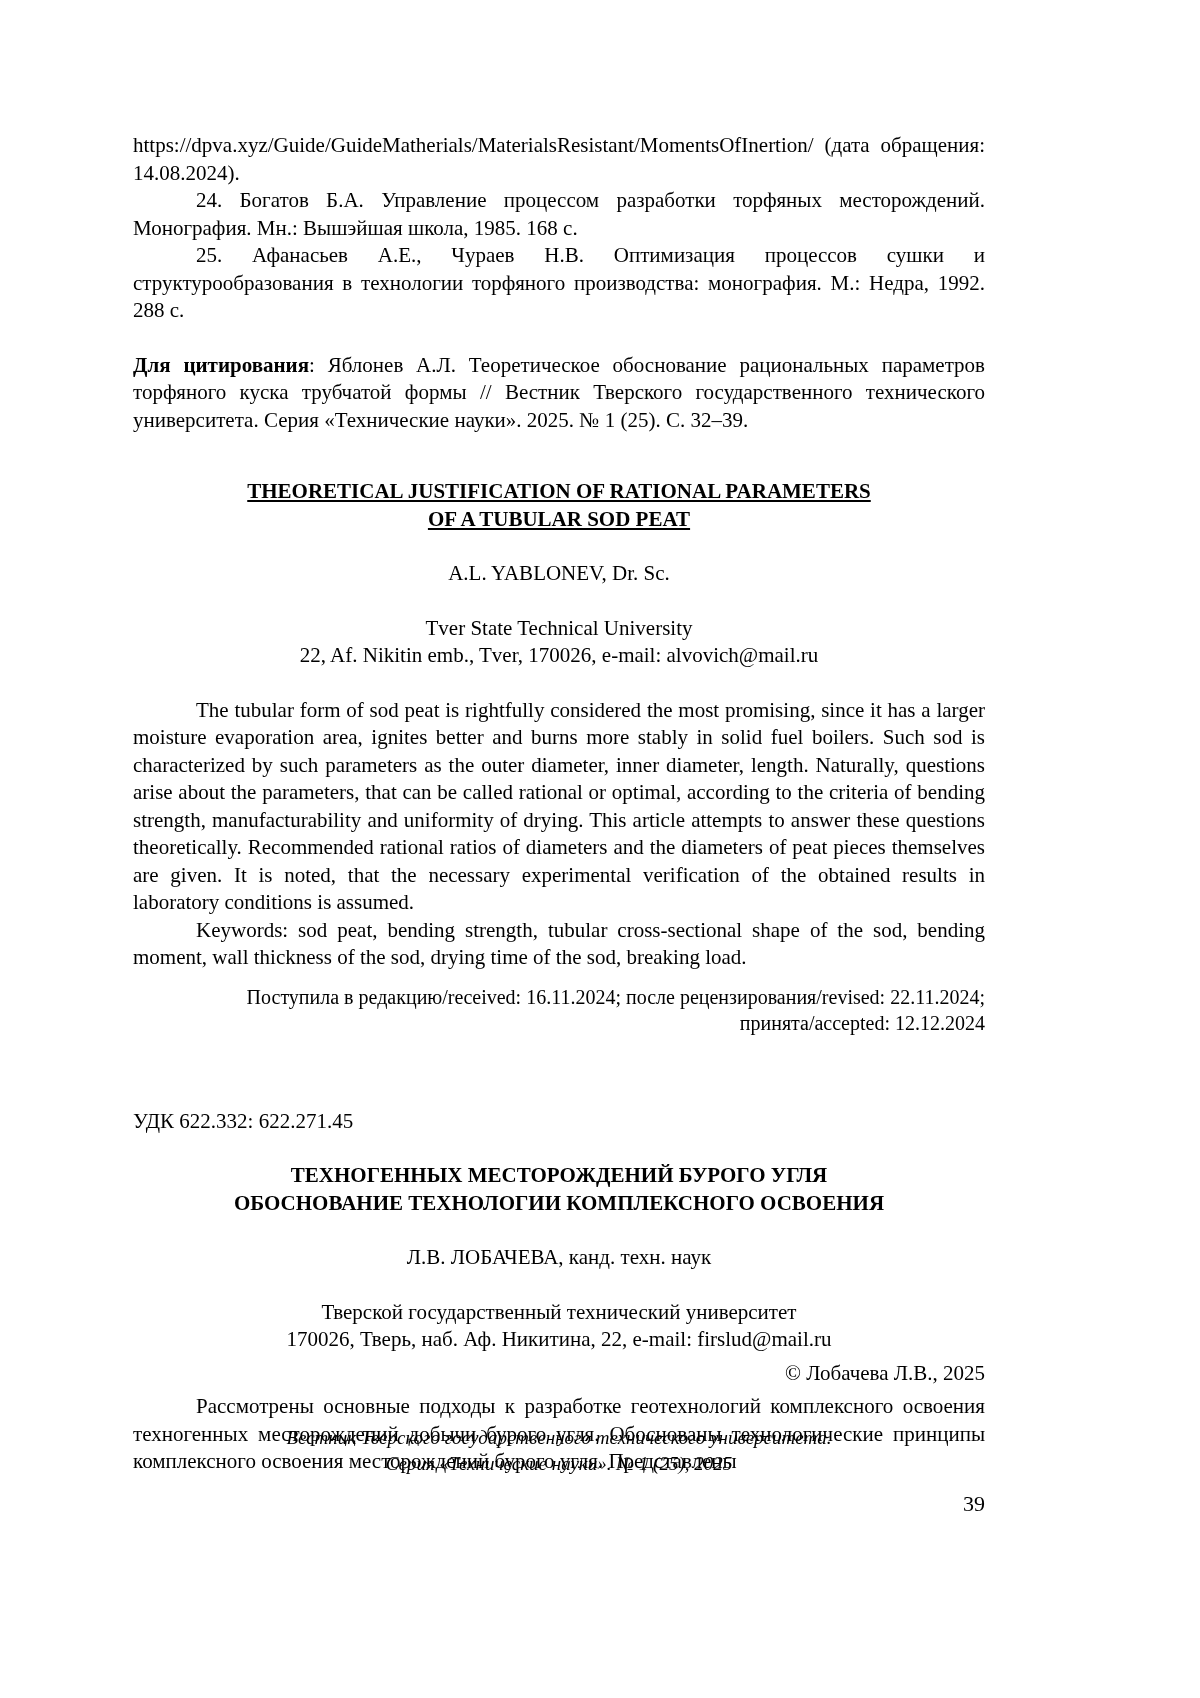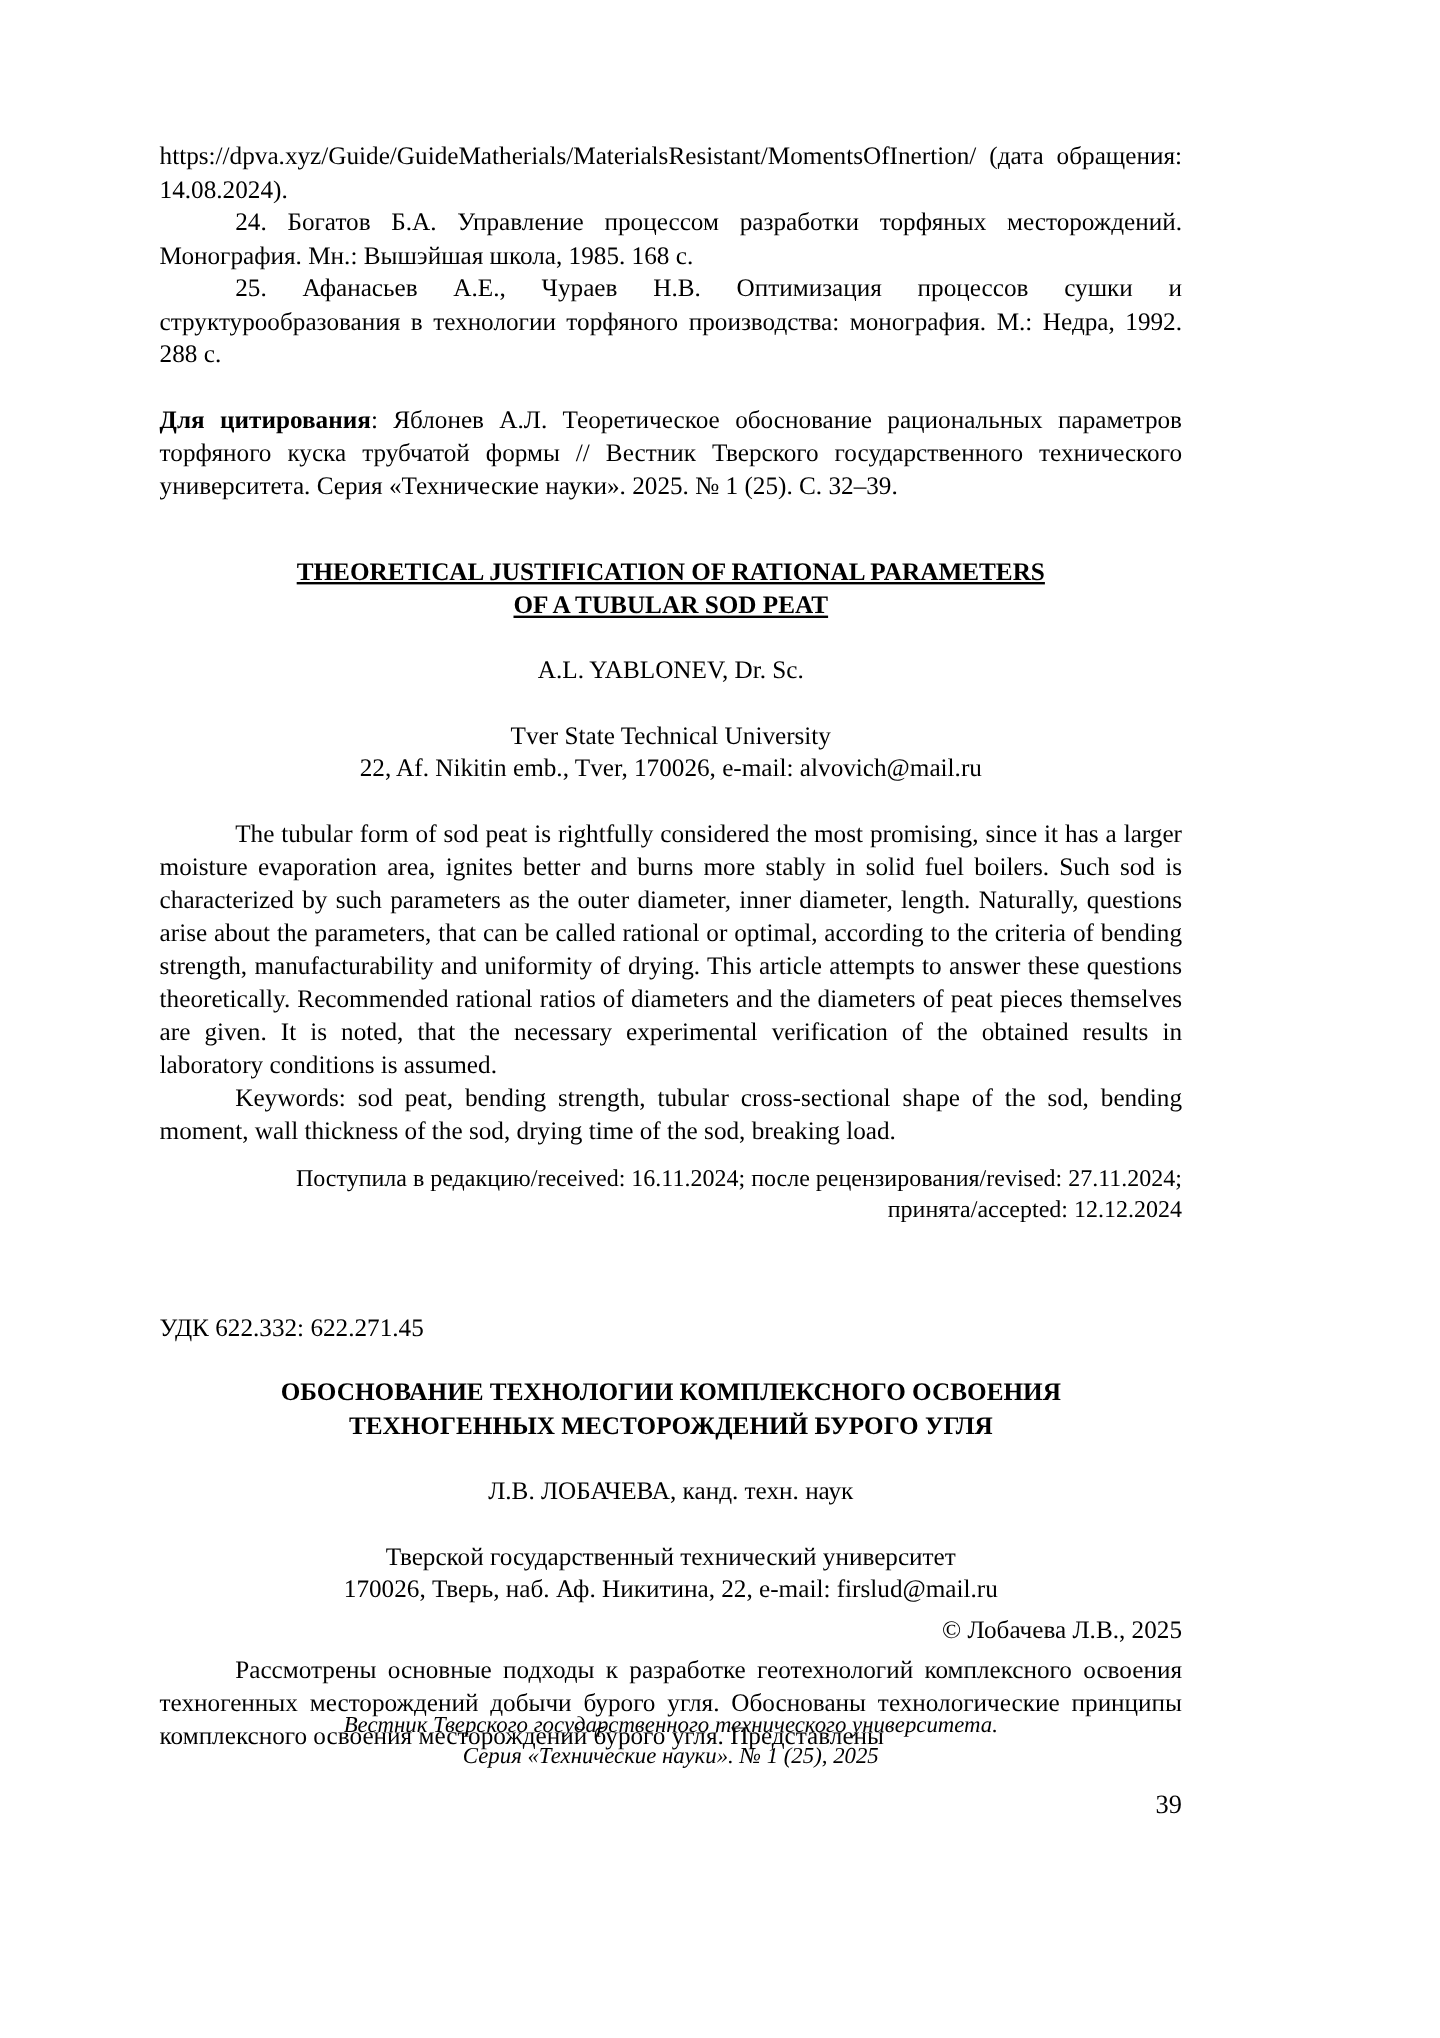--- a/index.html
+++ b/index.html
@@ -14,21 +14,21 @@
     margin: 0 auto;
     background: #ffffff;
     font-family: "Liberation Serif", "DejaVu Serif", serif;
     color: #000000;
     font-size: 21px;
     line-height: 1.31;
   }
   .content {
     position: absolute;
     left: 133px;
-    top: 117px;
+    top: 132px;
     width: 852px;
   }
   p { margin: 0; }
   .just   { text-align: justify; }
   .indent { text-indent: 63px; }
   .center { text-align: center; }
   .right  { text-align: right; }
   .bold   { font-weight: bold; }
   .italic { }
 
@@ -84,29 +84,29 @@
     <div class="center mt-line">
       <p>Tver State Technical University</p>
       <p>22, Af. Nikitin emb., Tver, 170026, e-mail: alvovich@mail.ru</p>
     </div>
 
     <p class="just indent mt-line">The tubular form of sod peat is rightfully considered the most promising, since it has a larger moisture evaporation area, ignites better and burns more stably in solid fuel boilers. Such sod is characterized by such parameters as the outer diameter, inner diameter, length. Naturally, questions arise about the parameters, that can be called rational or optimal, according to the criteria of bending strength, manufacturability and uniformity of drying. This article attempts to answer these questions theoretically. Recommended rational ratios of diameters and the diameters of peat pieces themselves are given. It is noted, that the necessary experimental verification of the obtained results in laboratory conditions is assumed.</p>
 
     <p class="just indent"><span class="italic">Keywords:</span><span> sod peat, bending strength, tubular cross-sectional shape of the sod, bending moment, wall thickness of the sod, drying time of the sod, breaking load.</span></p>
 
     <div class="right dates">
-      <p>Поступила в редакцию/received: 16.11.2024; после рецензирования/revised: 27.11.2024;</p>
+      <p>Поступила в редакцию/received: 16.11.2024; после рецензирования/revised: 22.11.2024;</p>
       <p>принята/accepted: 12.12.2024</p>
     </div>
 
     <p class="mt-huge">УДК 622.332: 622.271.45</p>
 
     <div class="center bold mt-line">
+      <p>ТЕХНОГЕННЫХ МЕСТОРОЖДЕНИЙ БУРОГО УГЛЯ</p>
       <p>ОБОСНОВАНИЕ ТЕХНОЛОГИИ КОМПЛЕКСНОГО ОСВОЕНИЯ</p>
-      <p>ТЕХНОГЕННЫХ МЕСТОРОЖДЕНИЙ БУРОГО УГЛЯ</p>
     </div>
 
     <p class="center mt-line">Л.В. ЛОБАЧЕВА, канд. техн. наук</p>
 
     <div class="center mt-line">
       <p>Тверской государственный технический университет</p>
       <p>170026, Тверь, наб. Аф. Никитина, 22, e-mail: firslud@mail.ru</p>
     </div>
 
     <p class="right mt-small">© Лобачева Л.В., 2025</p>

